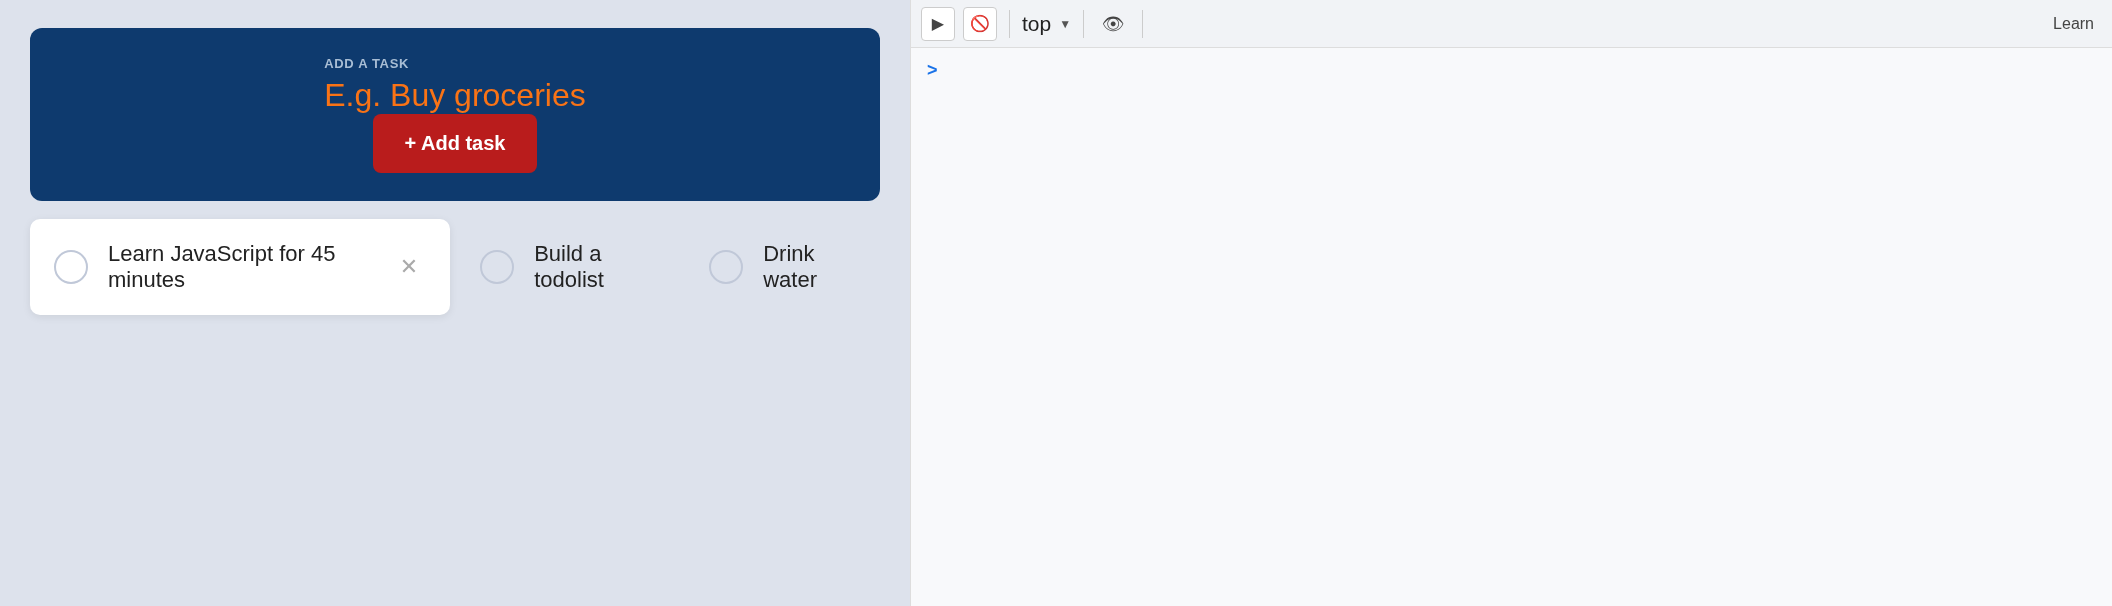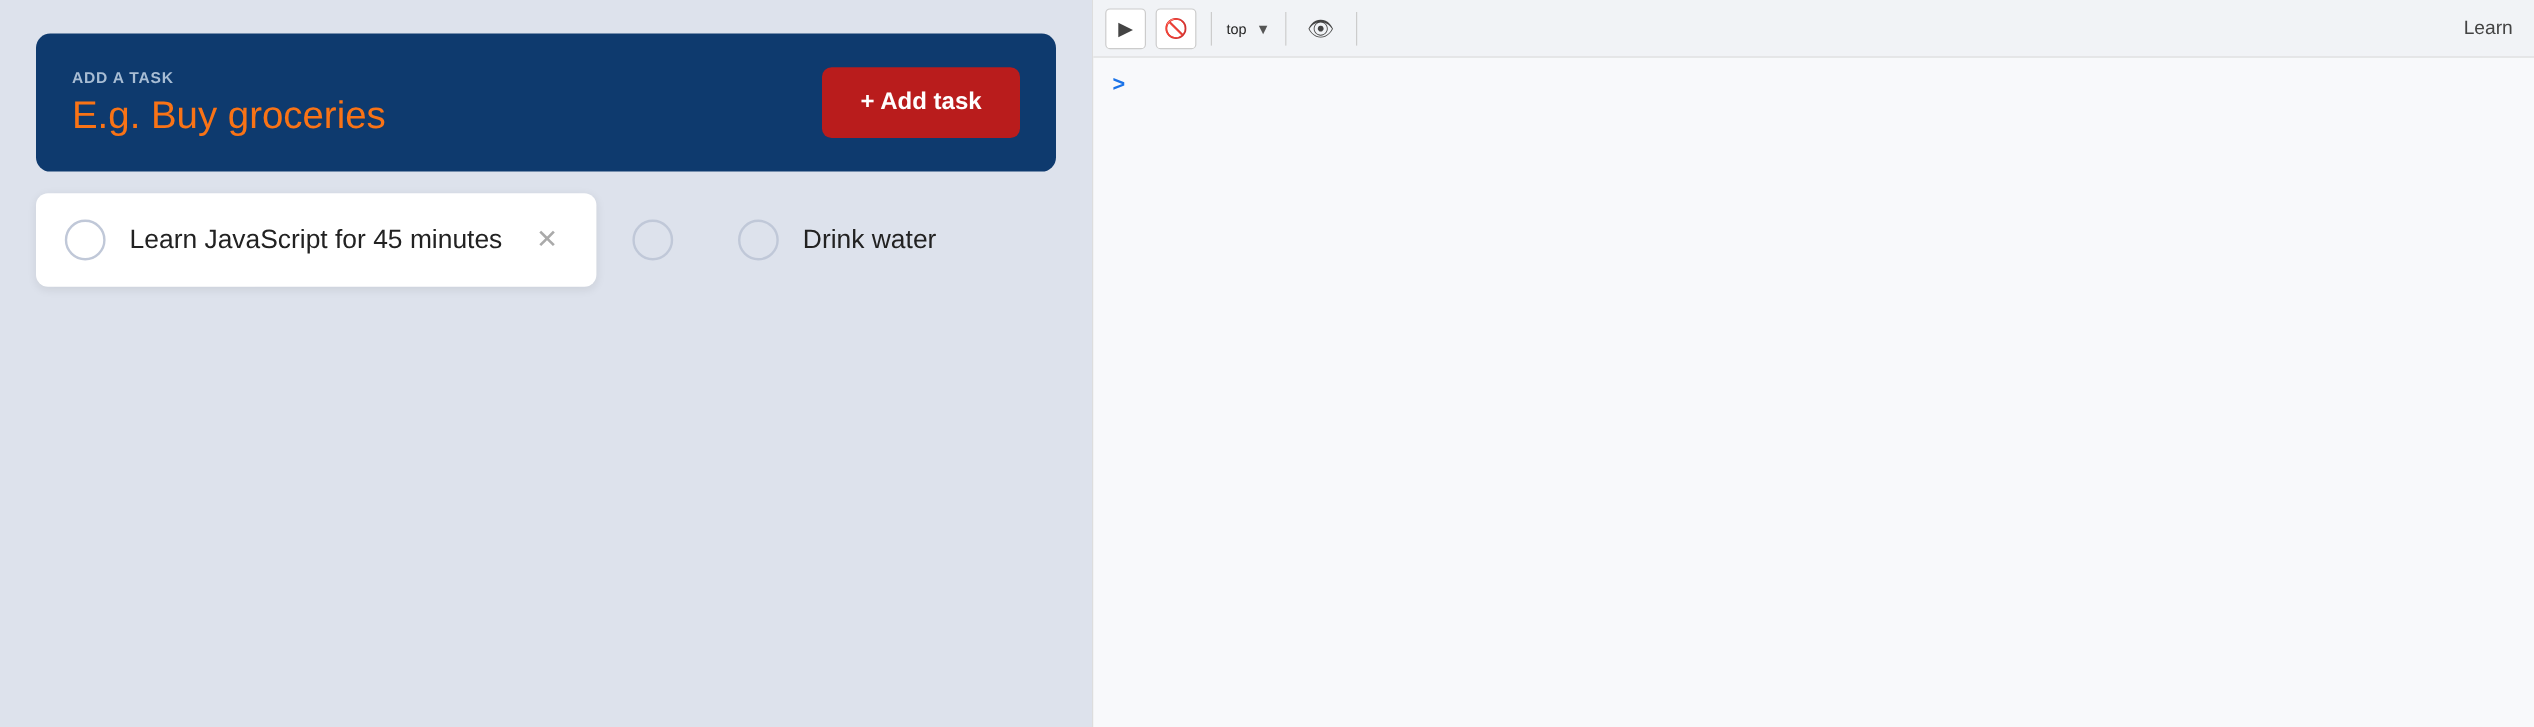--- a/index.html
+++ b/index.html
@@ -23,20 +23,21 @@
       gap: 18px;
     }
 
     .add-task-card {
       background: #0e3a6e;
       border-radius: 12px;
       padding: 28px 30px;
       display: flex;
       align-items: center;
       justify-content: space-between;
+      flex-direction: column;
     }
 
     .add-task-label-group {
       display: flex;
       flex-direction: column;
       gap: 6px;
     }
 
     .add-task-label {
       color: #a8bdd4;
@@ -160,21 +161,21 @@
     .devtools-context-select {
       display: flex;
       align-items: center;
       gap: 6px;
       font-size: 16px;
       color: #222;
       cursor: pointer;
     }
 
     .devtools-context-value {
-      font-size: 12px;
+      font-size: 21px;
       color: #222;
     }
 
     .devtools-chevron {
       font-size: 12px;
       color: #555;
     }
 
     .devtools-filter {
       margin-left: auto;
@@ -213,20 +214,21 @@
   <div class="task-list">
 
     <div class="task-item hovered">
       <div class="task-checkbox"></div>
       <span class="task-text">Learn JavaScript for 45 minutes</span>
       <span class="task-delete">✕</span>
     </div>
 
     <div class="task-item no-bg">
       <div class="task-checkbox"></div>
+      <span class="task-text">Build a todolist</span>
     </div>
 
     <div class="task-item no-bg">
       <div class="task-checkbox"></div>
       <span class="task-text">Drink water</span>
     </div>
 
   </div>
 </div>
 

